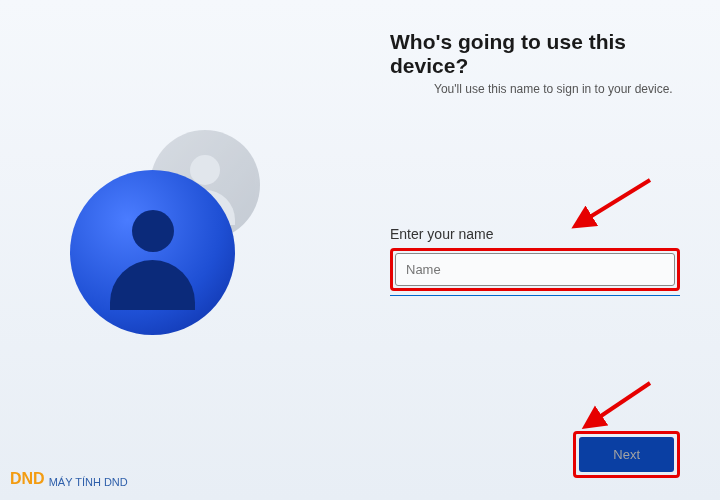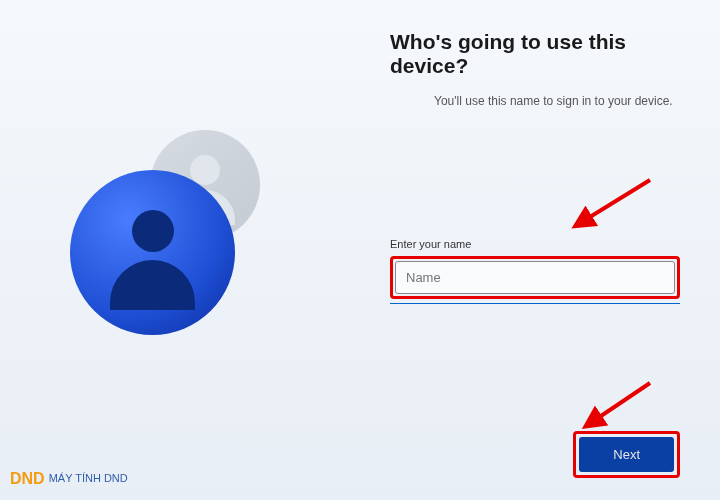--- a/index.html
+++ b/index.html
@@ -91,30 +91,30 @@
     }
     .right-panel {
       width: 50%;
       padding: 30px 40px 20px 30px;
       position: relative;
     }
     .heading {
       font-size: 21px;
       font-weight: 600;
       color: #1a1a1a;
-      margin-bottom: 16px;
+      margin-bottom: 4px;
     }
     .subheading {
       font-size: 12px;
       color: #555;
       margin-bottom: 130px;
       margin-left: 44px;
     }
     .input-label {
-      font-size: 11px;
+      font-size: 14px;
       color: #333;
       margin-bottom: 6px;
     }
     .input-wrapper {
       position: relative;
       border: 3px solid #e60000;
       border-radius: 4px;
       padding: 2px;
       margin-bottom: 4px;
     }
@@ -136,21 +136,21 @@
     .next-wrapper {
       position: absolute;
       bottom: 22px;
       right: 40px;
       border: 3px solid #e60000;
       border-radius: 4px;
       padding: 3px;
     }
     .next-button {
       background: #0a3fa3;
-      color: #e5e5e5;
+      color: #a3a3a3;
       border: none;
       padding: 10px 34px;
       font-size: 13px;
       border-radius: 3px;
       cursor: pointer;
     }
     .arrow1 {
       position: absolute;
       top: 170px;
       right: 60px;
@@ -163,21 +163,21 @@
     .watermark {
       position: absolute;
       bottom: 10px;
       left: 10px;
       font-size: 10px;
       color: #999;
       line-height: 1.4;
     }
     .watermark .logo {
       display: flex;
-      align-items: center;
+      align-items: flex-end;
       gap: 4px;
     }
     .watermark .dnd-text {
       font-weight: bold;
       color: #f39c12;
       font-size: 16px;
     }
     .watermark .brand {
       color: #2e5faa;
       font-size: 11px;

